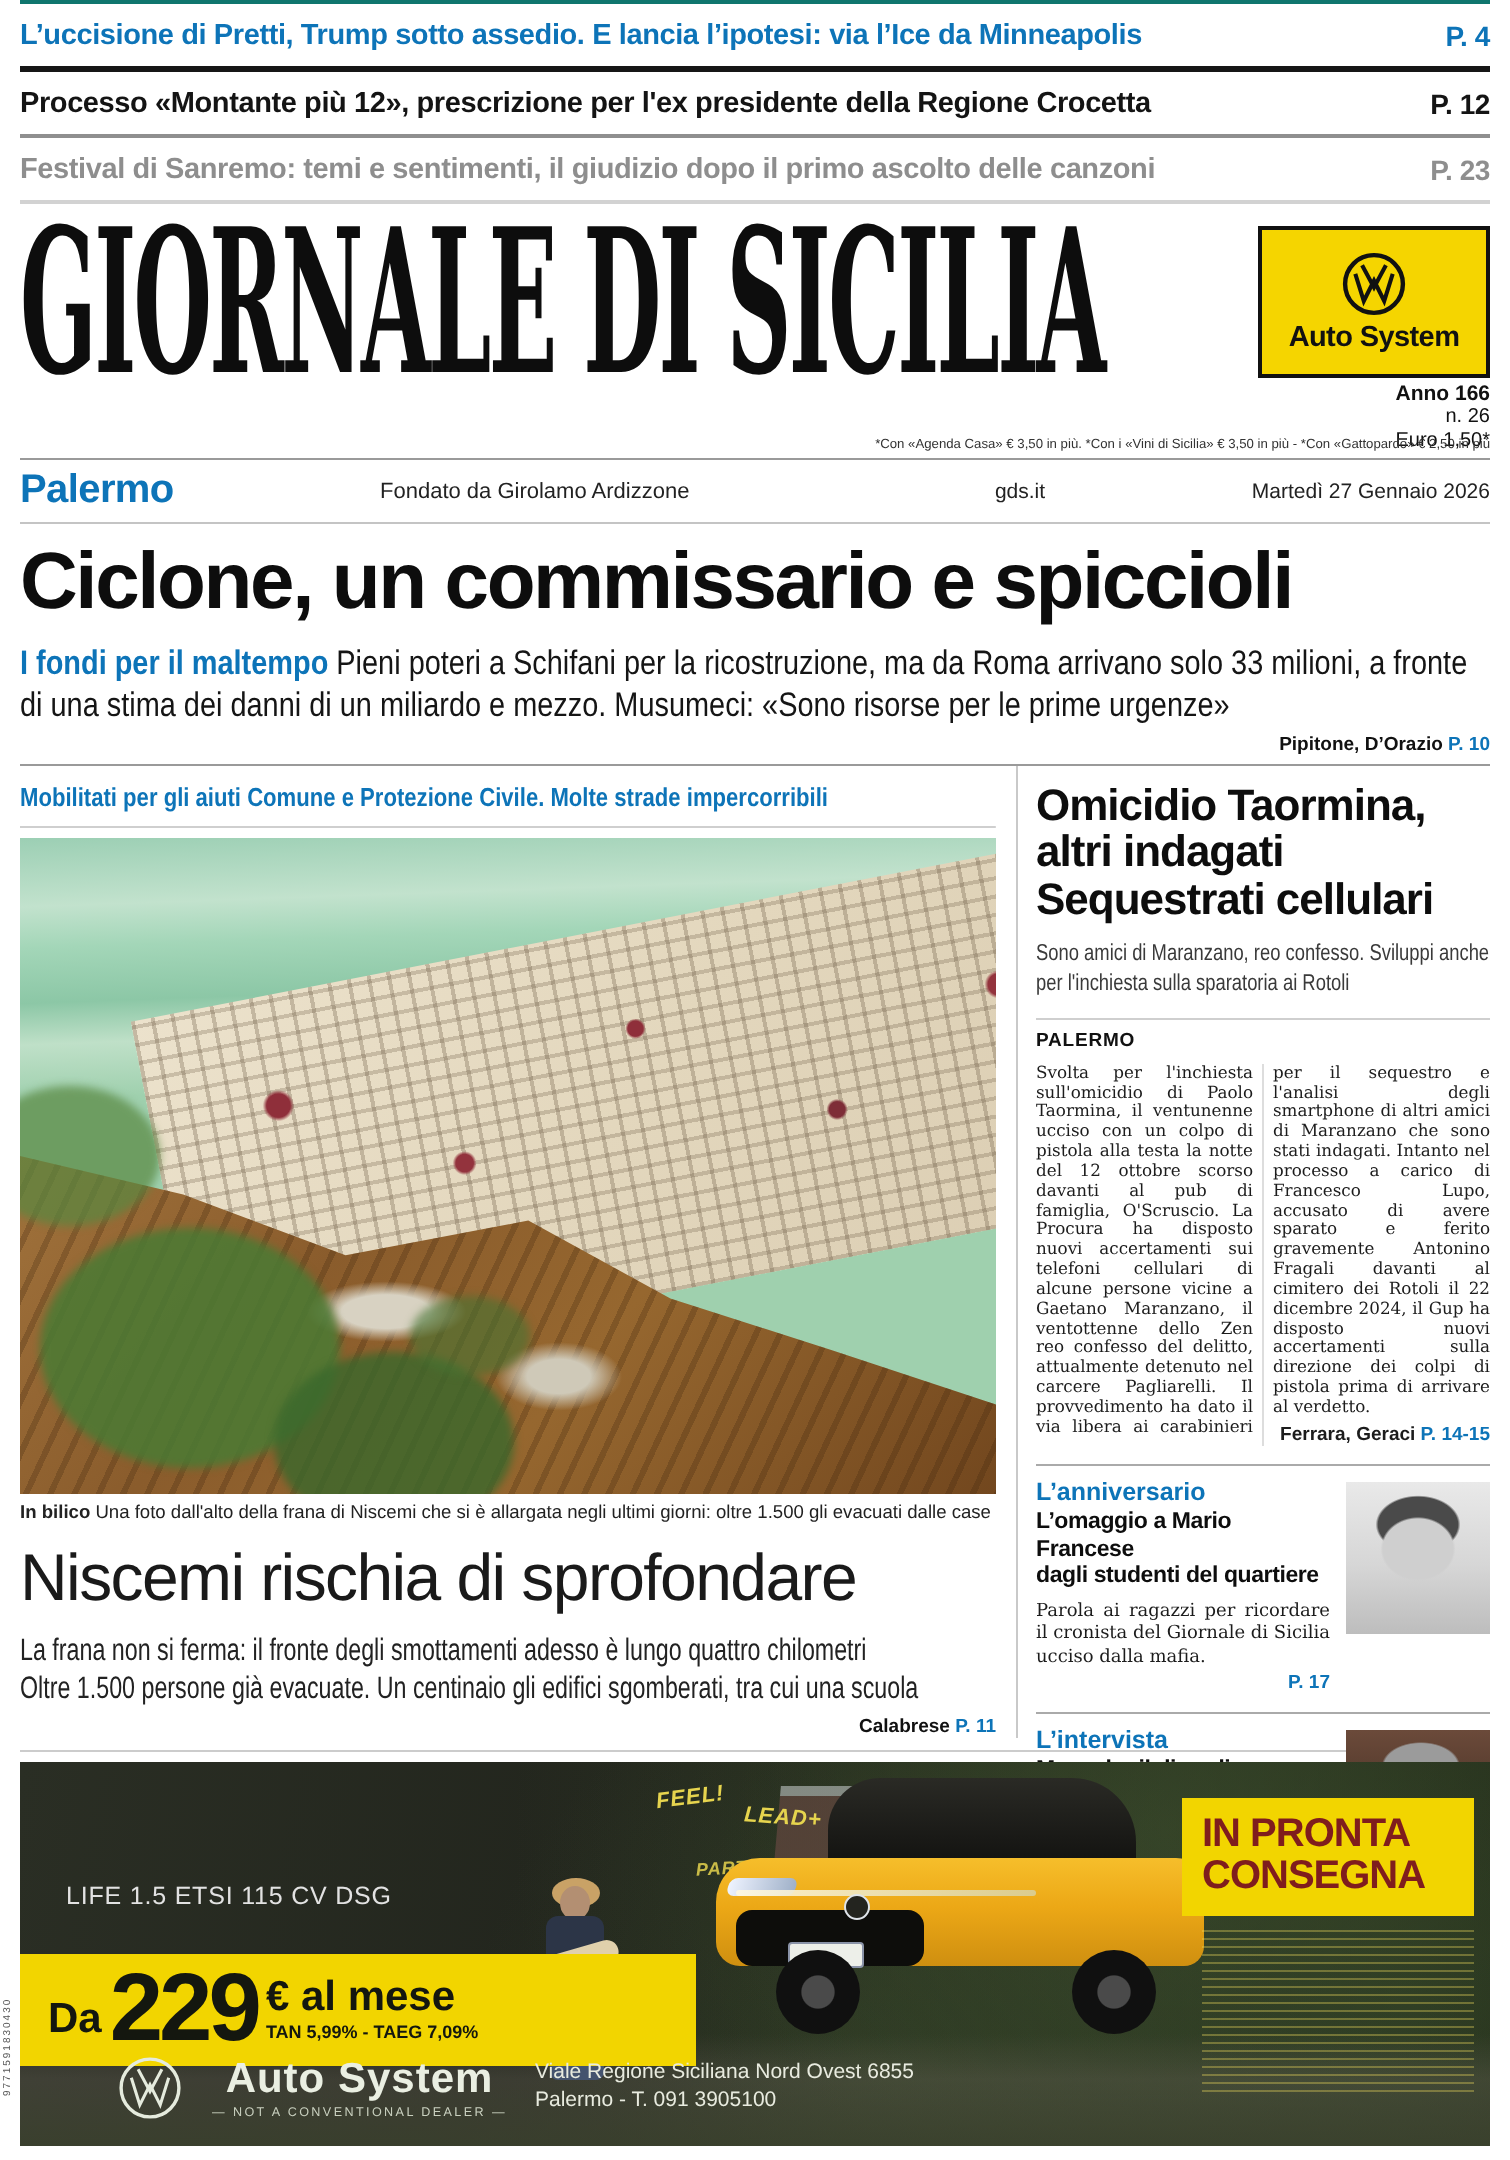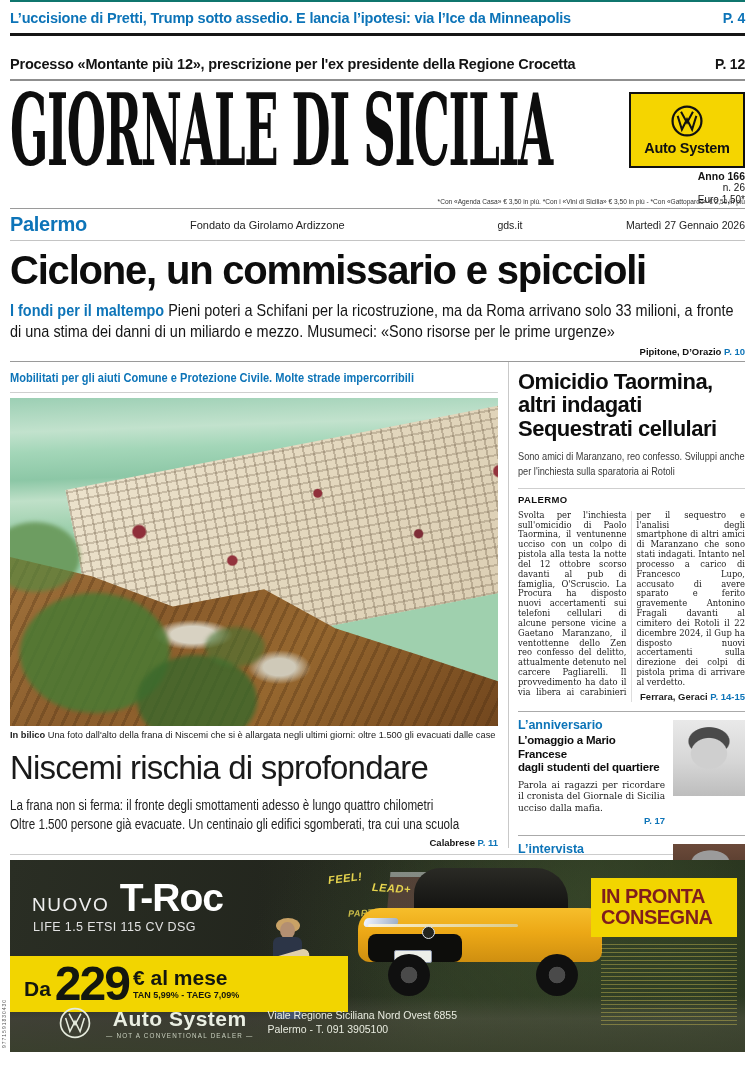--- a/index.html
+++ b/index.html
@@ -4,21 +4,21 @@
 <style>
   html,body{margin:0;padding:0;}
   body{width:755px;height:1080px;overflow:hidden;background:#fff;position:relative;
        font-family:"Liberation Sans",sans-serif;color:#111;}
   .page{padding:0 10px;}
 
   
   .teaser{display:flex;justify-content:space-between;align-items:center;height:31px;
           font-weight:bold;font-size:14.5px;letter-spacing:-0.2px;}
   .teaser:nth-child(1){border-top:2px solid #0f766e;border-bottom:3px solid #161616;color:#0d74b8;}
-  .teaser:nth-child(2){border-bottom:2px solid #8f8f8f;color:#141414;margin-top:12px;}
+  .teaser:nth-child(2){border-bottom:2px solid #8f8f8f;color:#141414;}
   .teaser:nth-child(3){border-bottom:2px solid #d2d2d2;color:#8e8e8e;}
   .teaser .pg{font-size:14px;}
 
   
   .masthead{position:relative;height:124px;}
   .mast-title{font-family:"DejaVu Serif",serif;font-weight:900;font-size:100px;line-height:.92;
               white-space:nowrap;transform:scaleX(.45);transform-origin:left top;margin-top:3px;
               letter-spacing:-3px;color:#0d0d0d;}
   .vw-box{position:absolute;right:0;top:8px;width:112px;height:72px;background:#f5d500;
           border:2px solid #111;display:flex;flex-direction:column;align-items:center;
@@ -207,20 +207,24 @@
 
   <div>
     <div class="teaser">
       <span>L’uccisione di Pretti, Trump sotto assedio. E lancia l’ipotesi: via l’Ice da Minneapolis</span>
       <span class="pg">P. 4</span>
     </div>
     <div class="teaser">
       <span>Processo «Montante più 12», prescrizione per l'ex presidente della Regione Crocetta</span>
       <span class="pg">P. 12</span>
     </div>
+    <div class="teaser">
+      <span>Festival di Sanremo: temi e sentimenti, il giudizio dopo il primo ascolto delle canzoni</span>
+      <span class="pg">P. 23</span>
+    </div>
   </div>
 
   <div class="masthead">
     <div class="mast-title">GIORNALE DI SICILIA</div>
     <div class="vw-box">
       <span>
         <svg width="34" height="34" viewBox="0 0 40 40">
           <circle cx="20" cy="20" r="17" fill="none" stroke="#111" stroke-width="2.6"></circle>
           <polyline points="13,9 20,22 27,9" fill="none" stroke="#111" stroke-width="2.4"></polyline>
           <polyline points="9,14 14,30 20,18 26,30 31,14" fill="none" stroke="#111" stroke-width="2.4"></polyline>
@@ -320,24 +324,20 @@
       </div>
     </div>
   </div>
 
   <div class="ad-sep"></div>
   <div class="ad">
     <div class="ad-trees"></div>
     <div class="ad-house"></div>
     <div class="ad-ground"></div>
 
-    <div class="ad-titleline">
-      <span class="ad-nuovo">NUOVO</span>
-      <span class="ad-model">T-Roc</span>
-    </div>
     <div class="ad-trim">LIFE 1.5 ETSI 115 CV DSG</div>
 
     <span class="scribble scr0">FEEL!</span>
     <span class="scribble scr1">LEAD+</span>
     <span class="scribble scr2">PARTY</span>
 
     <div class="figure">
       <div class="fig-hair"></div>
       <div class="fig-head"></div>
       <div class="fig-torso"></div>

